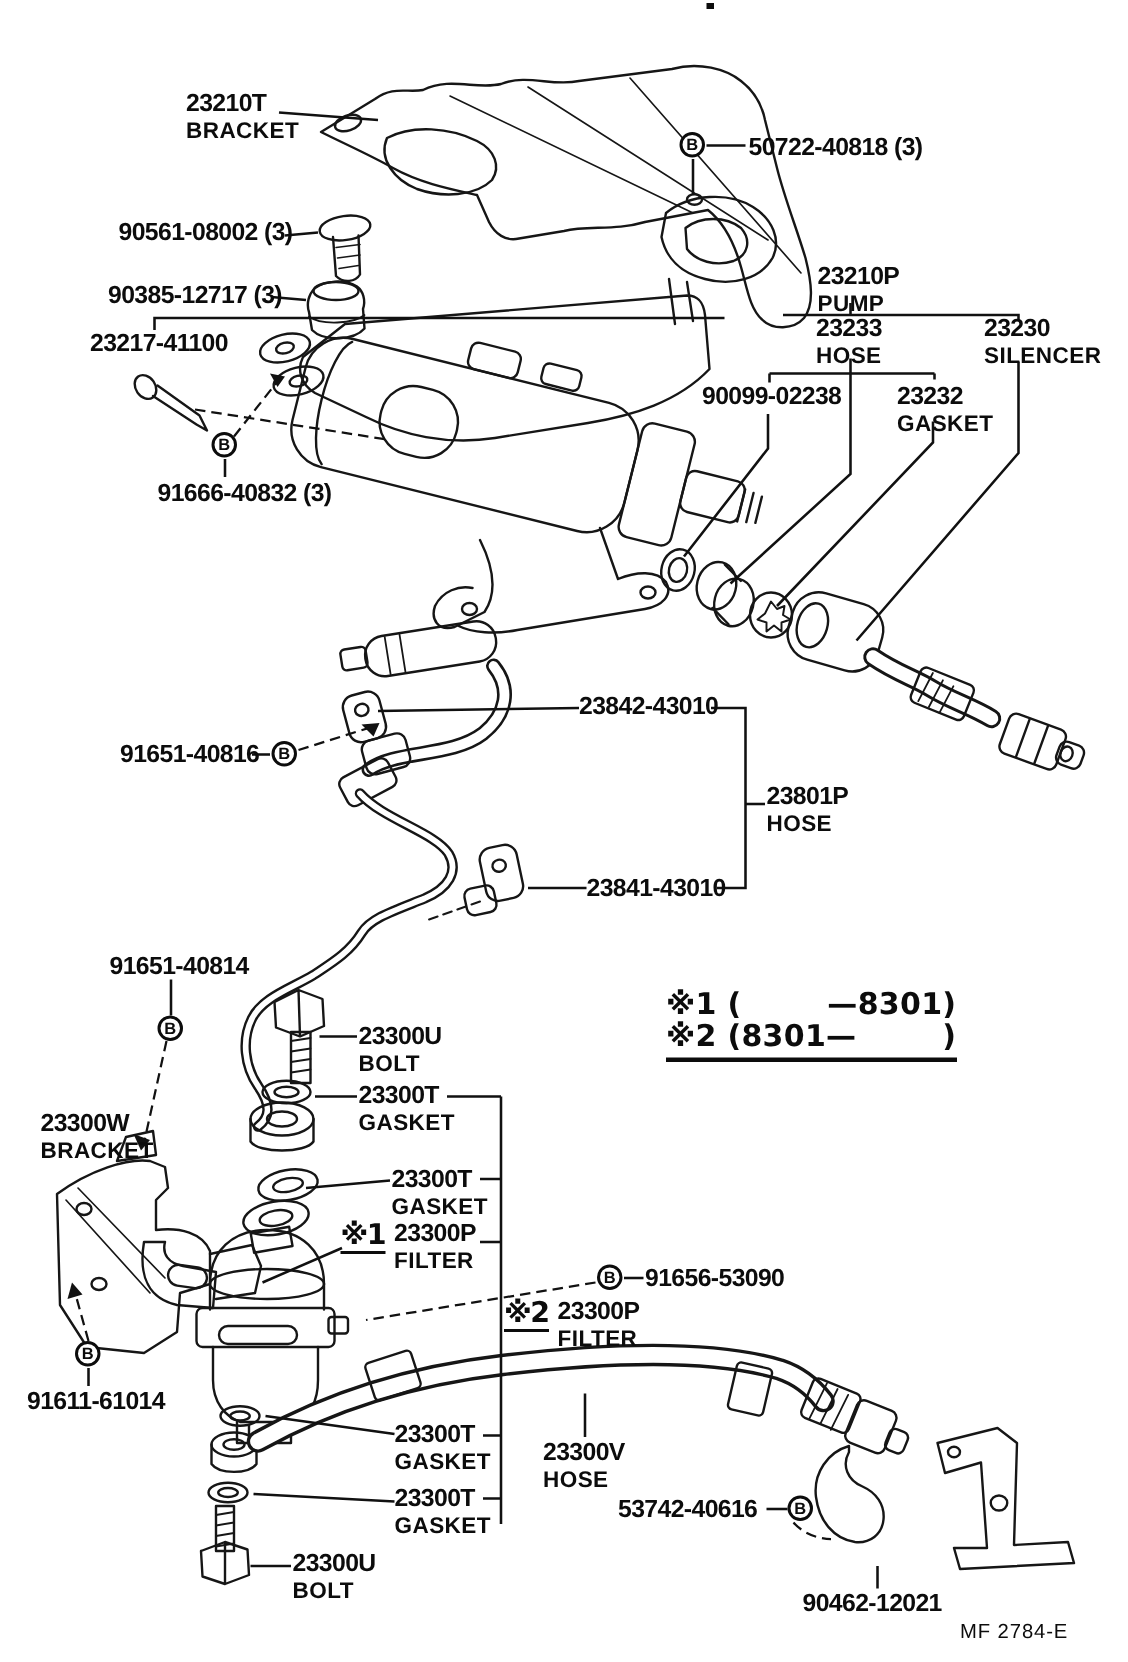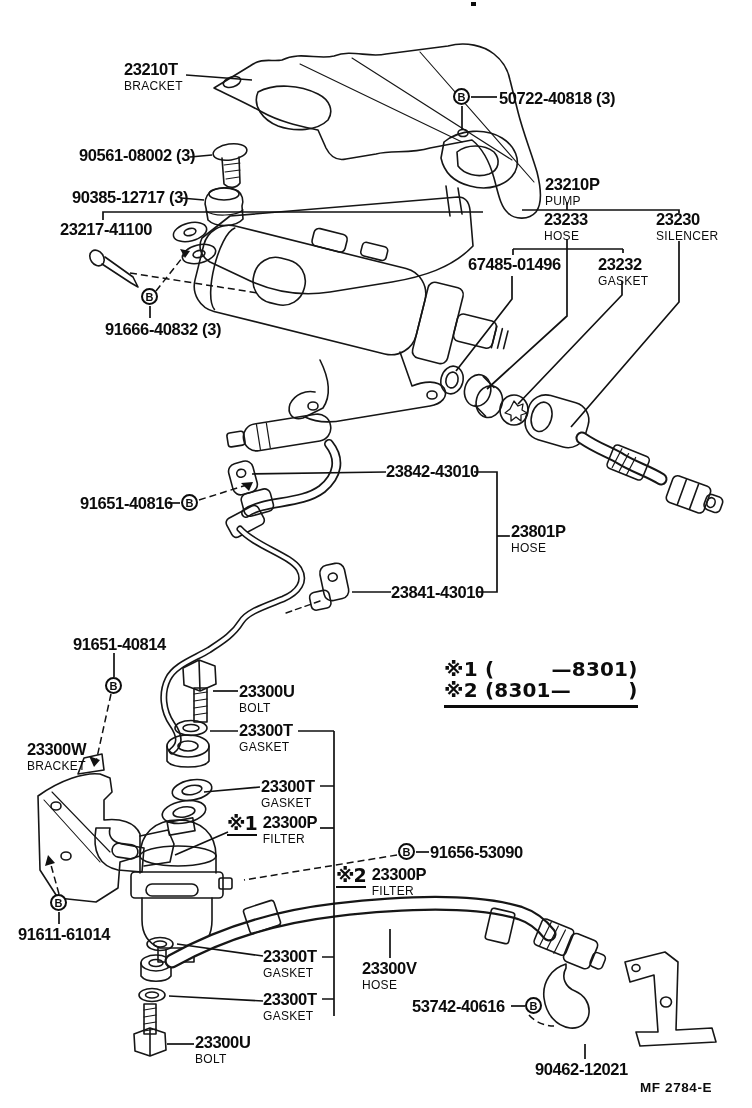--- a/index.html
+++ b/index.html
@@ -1,31 +1,31 @@
 <!DOCTYPE html>
 <html><head>
 <meta charset="utf-8">
 <style>
   html,body{margin:0;padding:0;background:#fff;}
   #page{position:relative;width:752px;height:1108px;background:#fff;overflow:hidden;
         font-family:"Liberation Sans","DejaVu Sans",sans-serif;color:#0c0c0c;}
   #art{position:absolute;left:0;top:0;}
   .plbl{position:absolute;white-space:nowrap;line-height:1;}
   .pn{display:block;font-weight:700;font-size:16.5px;letter-spacing:-0.4px;color:#0c0c0c;}
-  .nm{display:block;font-weight:400;font-size:12px;letter-spacing:0.3px;margin-top:2px;color:#0c0c0c;}
+  .nm{display:block;font-weight:700;font-size:15px;letter-spacing:0.3px;margin-top:2px;color:#0c0c0c;}
   .withpre{display:flex;align-items:flex-start;}
   .prefix{font-weight:700;font-size:19px;font-family:"DejaVu Sans",sans-serif;
           border-bottom:2.5px solid #0c0c0c;padding-bottom:1px;margin-right:6px;letter-spacing:-1px;}
   .bmark{position:absolute;width:17px;height:17px;border:2px solid #0c0c0c;border-radius:50%;
          display:flex;align-items:center;justify-content:center;
          font-weight:700;font-size:11px;background:#fff;box-sizing:border-box;}
   .note{position:absolute;font-weight:700;font-size:20px;letter-spacing:0.2px;line-height:21px;
         white-space:pre;border-bottom:3px solid #0c0c0c;padding-bottom:4px;
         font-family:"DejaVu Sans","Liberation Sans",sans-serif;}
-  .footer{position:absolute;font-weight:700;font-size:13.5px;letter-spacing:0.6px;}
+  .footer{position:absolute;font-weight:400;font-size:13.5px;letter-spacing:0.6px;}
   .dot{position:absolute;width:5px;height:4px;background:#0c0c0c;}
 </style>
 </head>
 <body>
 
 <div id="page">
 
 <svg id="art" width="752" height="1108" viewBox="0 0 752 1108">
 
   <g stroke="#161616" stroke-width="1.6" fill="none" stroke-linejoin="round" stroke-linecap="round">
@@ -283,21 +283,21 @@
     </div>
   <div class="plbl" style="left:544px;top:211px">
       <span class="pn">23233</span>
       <span class="nm">HOSE</span>
     </div>
   <div class="plbl" style="left:656px;top:211px">
       <span class="pn">23230</span>
       <span class="nm">SILENCER</span>
     </div>
   <div class="plbl" style="left:468px;top:256px">
-      <span class="pn">67485-01496</span>
+      <span class="pn">90099-02238</span>
     </div>
   <div class="plbl" style="left:598px;top:256px">
       <span class="pn">23232</span>
       <span class="nm">GASKET</span>
     </div>
   <div class="plbl" style="left:105px;top:321px">
       <span class="pn">91666-40832 (3)</span>
     </div>
   <div class="plbl" style="left:386px;top:463px">
       <span class="pn">23842-43010</span>

